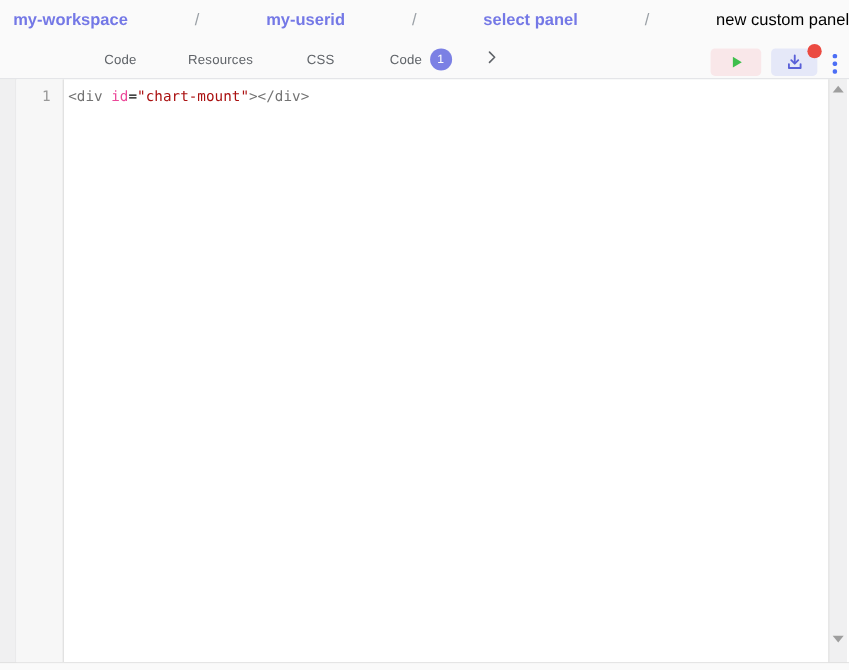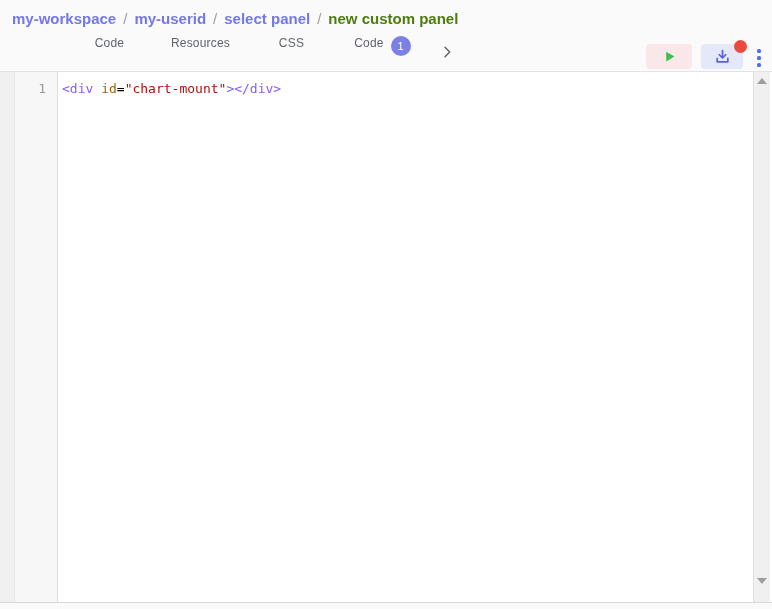--- a/index.html
+++ b/index.html
@@ -6,33 +6,33 @@
   body{
     width:772px;height:609px;overflow:hidden;
     background:#fafafa;
     font-family:"Liberation Sans",sans-serif;
     -webkit-font-smoothing:antialiased;
     position:relative;
   }
   
   .breadcrumb-row{
     height:36px;display:flex;align-items:center;padding-left:12px;
-    font-size:15px;white-space:nowrap;
+    font-size:15px;white-space:nowrap;justify-content:space-between;
   }
   .crumb-link{color:#7478e6;font-weight:600;cursor:pointer;}
-  .crumb-current{color:#4d7c0f;font-weight:700;}
+  .crumb-current{color:#000000;font-weight:400;}
   .crumb-sep{color:#9aa0a6;font-weight:400;margin:0 7px;}
   
   .tab-row{
     height:35px;border-bottom:1px solid #e1e3e6;
     display:flex;align-items:stretch;padding-left:64px;
     position:relative;box-sizing:content-box;
   }
   .tab{
-    width:91px;display:flex;align-items:flex-start;justify-content:center;
+    width:91px;display:flex;align-items:center;justify-content:center;
     gap:7px;font-size:12px;font-weight:500;letter-spacing:.2px;
     color:#5f6368;position:relative;cursor:pointer;user-select:none;
   }
   .tab.active{color:#3c4043;}
   .tab-indicator{
     position:absolute;left:0;right:0;bottom:-1px;height:3px;
     background:#575ad8;border-radius:1px;
   }
   .tab-badge{
     width:20px;height:20px;border-radius:50%;background:#7b80e4;
@@ -71,22 +71,22 @@
     flex:1;background:#ffffff;display:flex;overflow:hidden;
     font-family:"DejaVu Sans Mono",monospace;font-size:13px;line-height:19px;
   }
   .gutter{
     width:42px;flex:0 0 42px;background:#f7f7f7;border-right:1px solid #dddddd;
     padding-top:7px;text-align:right;color:#999;
   }
   .line-number{padding-right:11px;height:19px;}
   .code-area{flex:1;padding:7px 0 0 4px;white-space:pre;cursor:text;}
   .code-line{height:19px;}
-  .tok-tag{color:#8b5cf6;}
-  .tok-attribute{color:#a16207;}
+  .tok-tag{color:#737373;}
+  .tok-attribute{color:#ec4899;}
   .tok-string{color:#aa1111;}
   .tok-plain{color:#000000;}
   
   .vscroll{
     width:17px;flex:0 0 17px;background:#f0f0f1;border-left:1px solid #e2e2e2;
     display:flex;flex-direction:column;align-items:center;
     justify-content:space-between;padding:6px 0 18px;box-sizing:border-box;
   }
   .arrow-up{
     width:0;height:0;border-left:5px solid transparent;border-right:5px solid transparent;

